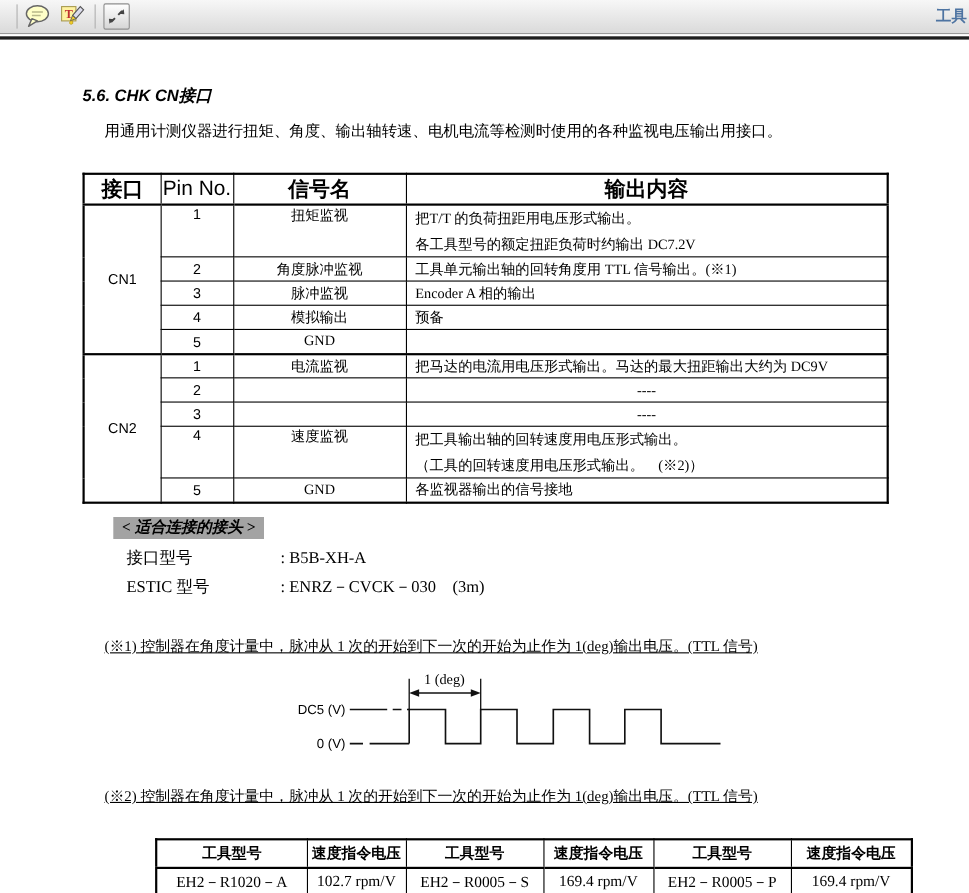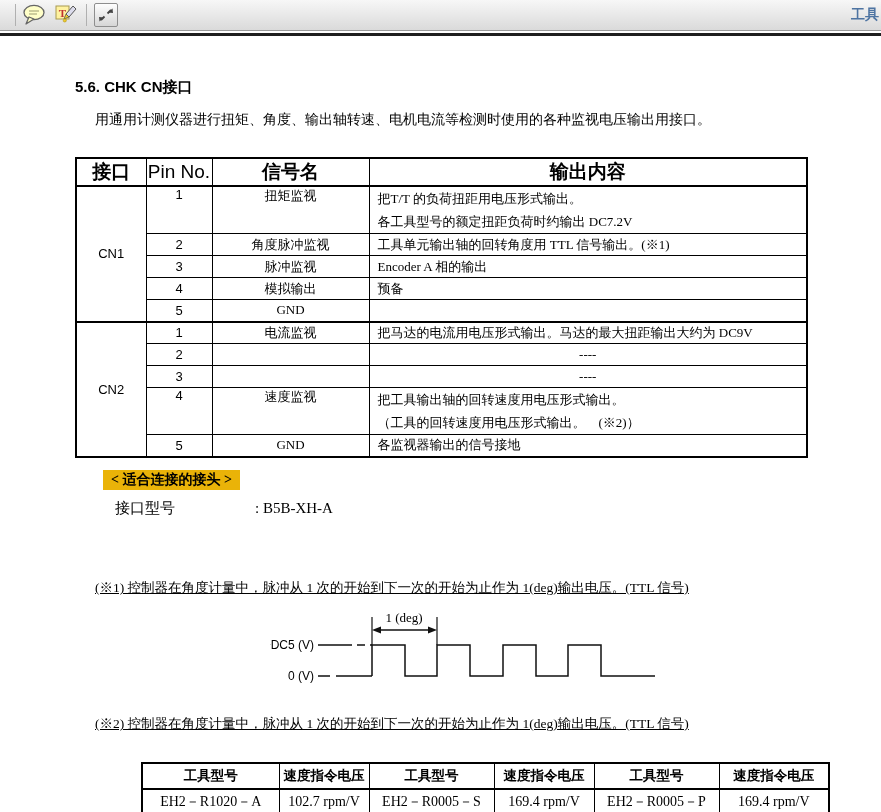--- a/index.html
+++ b/index.html
@@ -21,43 +21,43 @@
   
   .logo{position:absolute;left:706px;top:35px;width:114px;height:30px;}
   .logo-text{position:relative;font-family:"Liberation Sans",sans-serif;font-weight:800;
              font-size:24px;line-height:20px;color:#3a3bd0;letter-spacing:2px;transform:scaleX(1.08);transform-origin:left;}
   .logo-stripe{position:absolute;left:0;width:110px;height:2px;background:#fff;}
   .logo-bar{position:relative;margin-top:2px;width:110px;height:5px;background:#3a3bd0;overflow:hidden;}
   .logo-bar .slash{position:absolute;top:0;width:5px;height:5px;background:#fff;transform:skewX(-35deg);}
 
   
   .title{position:absolute;left:75px;top:78px;font-family:"Liberation Sans",sans-serif;
-         font-weight:bold;font-size:15px;}
+         font-weight:bold;font-size:15px;font-style:italic;}
   .intro{position:absolute;left:95px;top:111px;font-size:14px;}
 
   
   .main-table{position:absolute;left:75px;top:157px;}
   table{border-collapse:collapse;table-layout:fixed;}
   .main-table table{width:731px;border:2px solid #000;}
   .main-table th,.main-table td{border:1px solid #000;padding:0;font-size:13px;overflow:hidden;}
   .main-table thead th{height:23px;border-bottom:2px solid #000;font-size:19px;}
   .sans{font-family:"Liberation Sans",sans-serif;margin-top:23px;}
   .cn-cell{font-family:"Liberation Sans",sans-serif;font-size:14px;text-align:center;}
   td.pin{text-align:center;font-family:"Liberation Sans",sans-serif;}
   td.signal{text-align:center;}
   td.out{text-align:left;padding-left:8px;}
   td.out-center{text-align:center;}
   tr.h46{height:46px;} tr.h43{height:43px;} tr.h22{height:22px;}
   .vtop{vertical-align:top;padding-top:3px;}
   .vtop .line{line-height:23px;}
   tr.group-start td{border-top:2px solid #000;}
 
   
-  .conn-head{position:absolute;left:103px;top:470px;background:#eab308;
-             padding:1px 8px;font-size:14px;font-weight:600;}
+  .conn-head{position:absolute;left:103px;top:470px;background:#a3a3a3;
+             padding:1px 8px;font-size:14px;font-weight:600;font-style:italic;}
   .conn-rows{position:absolute;left:115px;top:495px;font-size:15px;}
   .conn-row{height:26px;line-height:26px;}
   .conn-label{display:inline-block;width:140px;}
 
   
   .note{position:absolute;left:95px;font-size:13.5px;text-decoration:underline;}
   .note1{top:579px;} .note2{top:715px;}
 
   
   .waveform{position:absolute;left:270px;top:604px;}
@@ -191,20 +191,23 @@
           <td class="out">各监视器输出的信号接地</td>
         </tr>
       </tbody>
     </table>
   </div>
 
   <div class="conn-head">&lt; 适合连接的接头 &gt;</div>
   <div class="conn-rows">
     <div class="conn-row">
       <span class="conn-label">接口型号</span><span>: B5B-XH-A</span>
+    </div>
+    <div class="conn-row">
+      <span class="conn-label">ESTIC 型号</span><span>: ENRZ－CVCK－030　(3m)</span>
     </div>
   </div>
 
   <div class="note note1">(※1) 控制器在角度计量中，脉冲从 1 次的开始到下一次的开始为止作为 1(deg)输出电压。(TTL 信号)</div>
 
   <div class="waveform">
     <svg width="400" height="100" viewBox="0 0 400 100">
       <text id="wf-deg" x="134" y="18" font-size="13" text-anchor="middle" font-family="Liberation Serif,serif">1 (deg)</text>
       <line x1="102" y1="13" x2="102" y2="41" stroke="#111" stroke-width="1.2"></line>
       <line x1="167" y1="13" x2="167" y2="41" stroke="#111" stroke-width="1.2"></line>

